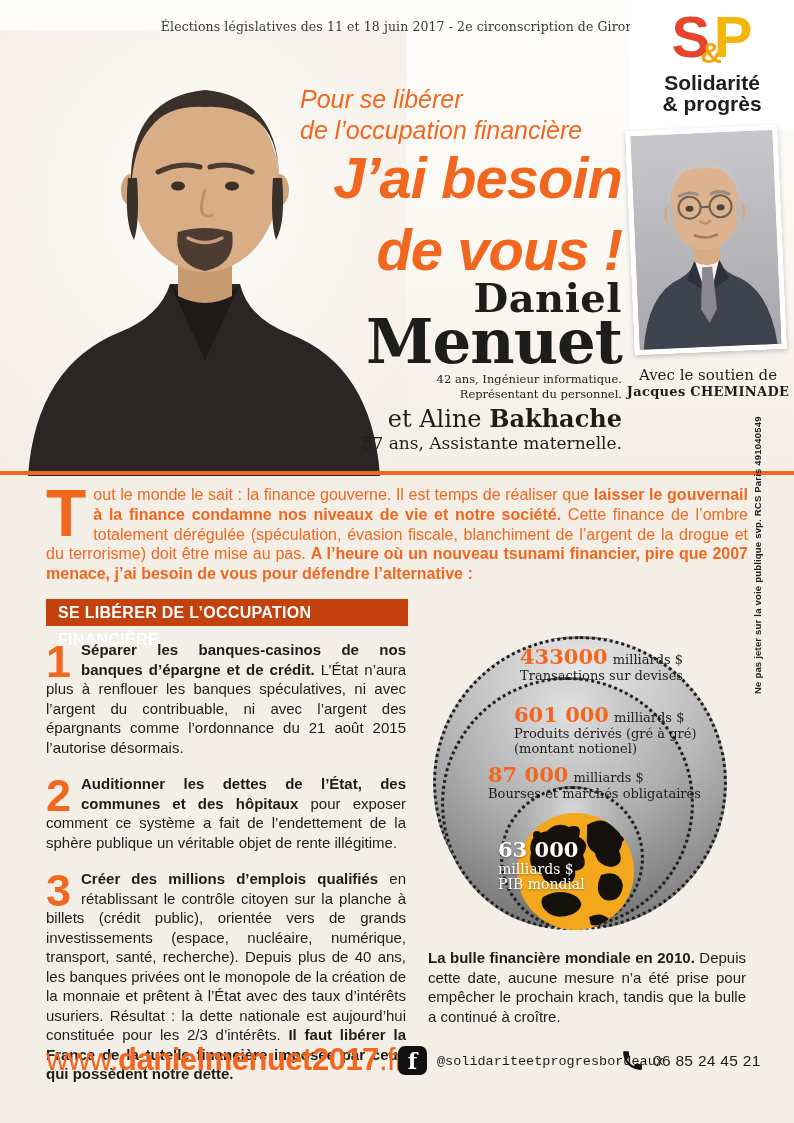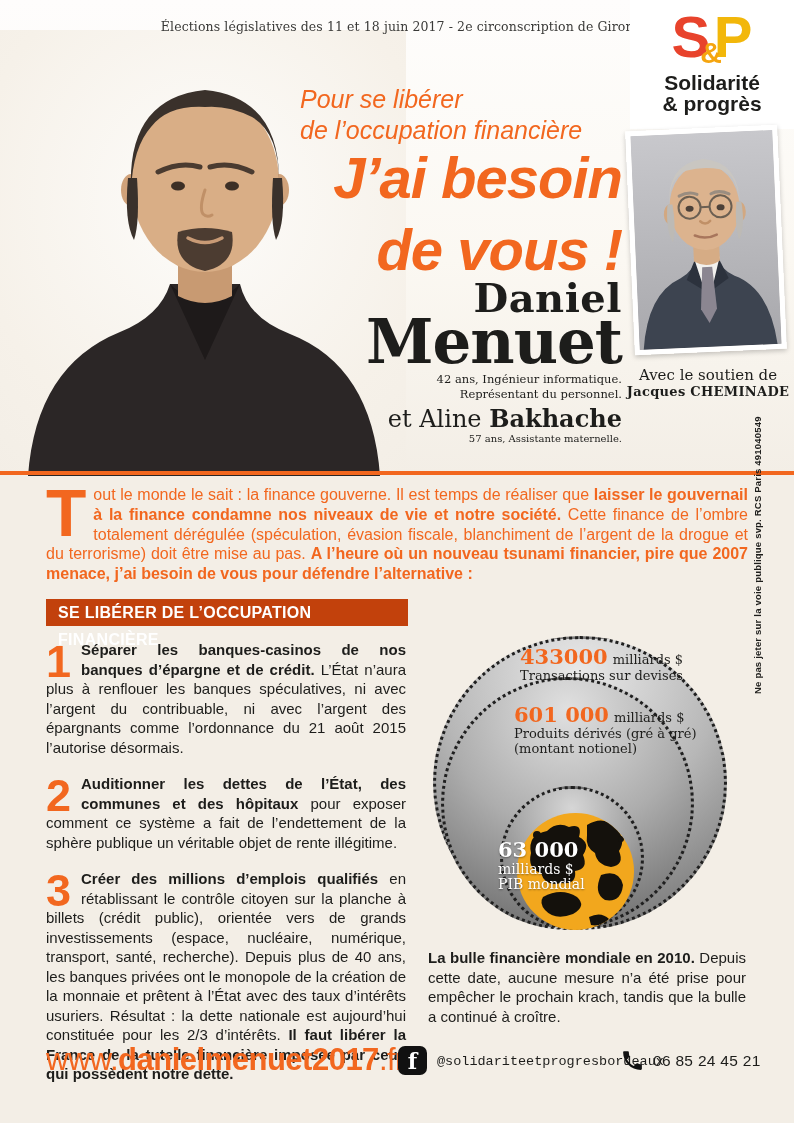--- a/index.html
+++ b/index.html
@@ -34,21 +34,21 @@
   .headline { position:absolute; top:142px; left:290px; width:332px; text-align:right;
     font-style:italic; font-weight:bold; font-size:58px; color:#f2671f; line-height:1.24; letter-spacing:-1px; }
 
   .name-block { position:absolute; top:281px; left:300px; width:322px; text-align:right;
     font-family:"DejaVu Serif",serif; }
   .cand-first { font-size:40px; font-weight:bold; line-height:0.85; letter-spacing:0.5px; }
   .cand-last  { font-size:61px; font-weight:bold; line-height:0.88; letter-spacing:-1px; }
   .cand-detail { font-size:11.5px; line-height:1.3; margin-top:3px; }
   .runmate { font-size:24px; line-height:1.05; margin-top:4px; }
   .runmate b { font-weight:bold; }
-  .runmate-detail { font-size:10px; line-height:1.3; }
+  .runmate-detail { font-size:17px; line-height:1.3; }
 
   
   .cheminade-photo { position:absolute; top:128px; left:630px; width:152px; height:224px;
     border:5px solid #fff; background:linear-gradient(180deg,#c7c7cb,#a9a9ad);
     transform:rotate(-2.5deg); box-shadow:0 2px 5px rgba(0,0,0,0.22); }
   .support { position:absolute; top:366px; left:622px; width:172px; text-align:center;
     font-family:"DejaVu Serif",serif; }
   .support-l1 { font-size:15px; }
   .support-l2 { font-size:13px; font-weight:bold; letter-spacing:0.3px; }
 
@@ -264,20 +264,24 @@
 
     <div class="bub-label bl1">
       <div><span class="bub-value">433000</span> <span class="bub-unit">milliards $</span></div>
       <div class="bub-text">Transactions sur devises</div>
     </div>
     <div class="bub-label bl2">
       <div><span class="bub-value">601 000</span> <span class="bub-unit">milliards $</span></div>
       <div class="bub-text">Produits dérivés (gré à gré)</div>
       <div class="bub-text">(montant notionel)</div>
     </div>
+    <div class="bub-label bl3">
+      <div><span class="bub-value">87 000</span> <span class="bub-unit">milliards $</span></div>
+      <div class="bub-text">Bourses et marchés obligataires</div>
+    </div>
     <div class="globe-label">
       <div class="globe-value">63 000</div>
       <div class="globe-sub">milliards $</div>
       <div class="globe-sub">PIB mondial</div>
     </div>
   </div>
 
   <div class="caption">
     <b>La bulle financière mondiale en 2010.</b><span> Depuis cette date, aucune mesure n’a été prise pour empêcher le prochain krach, tandis que la bulle a continué à croître.</span>
   </div>

